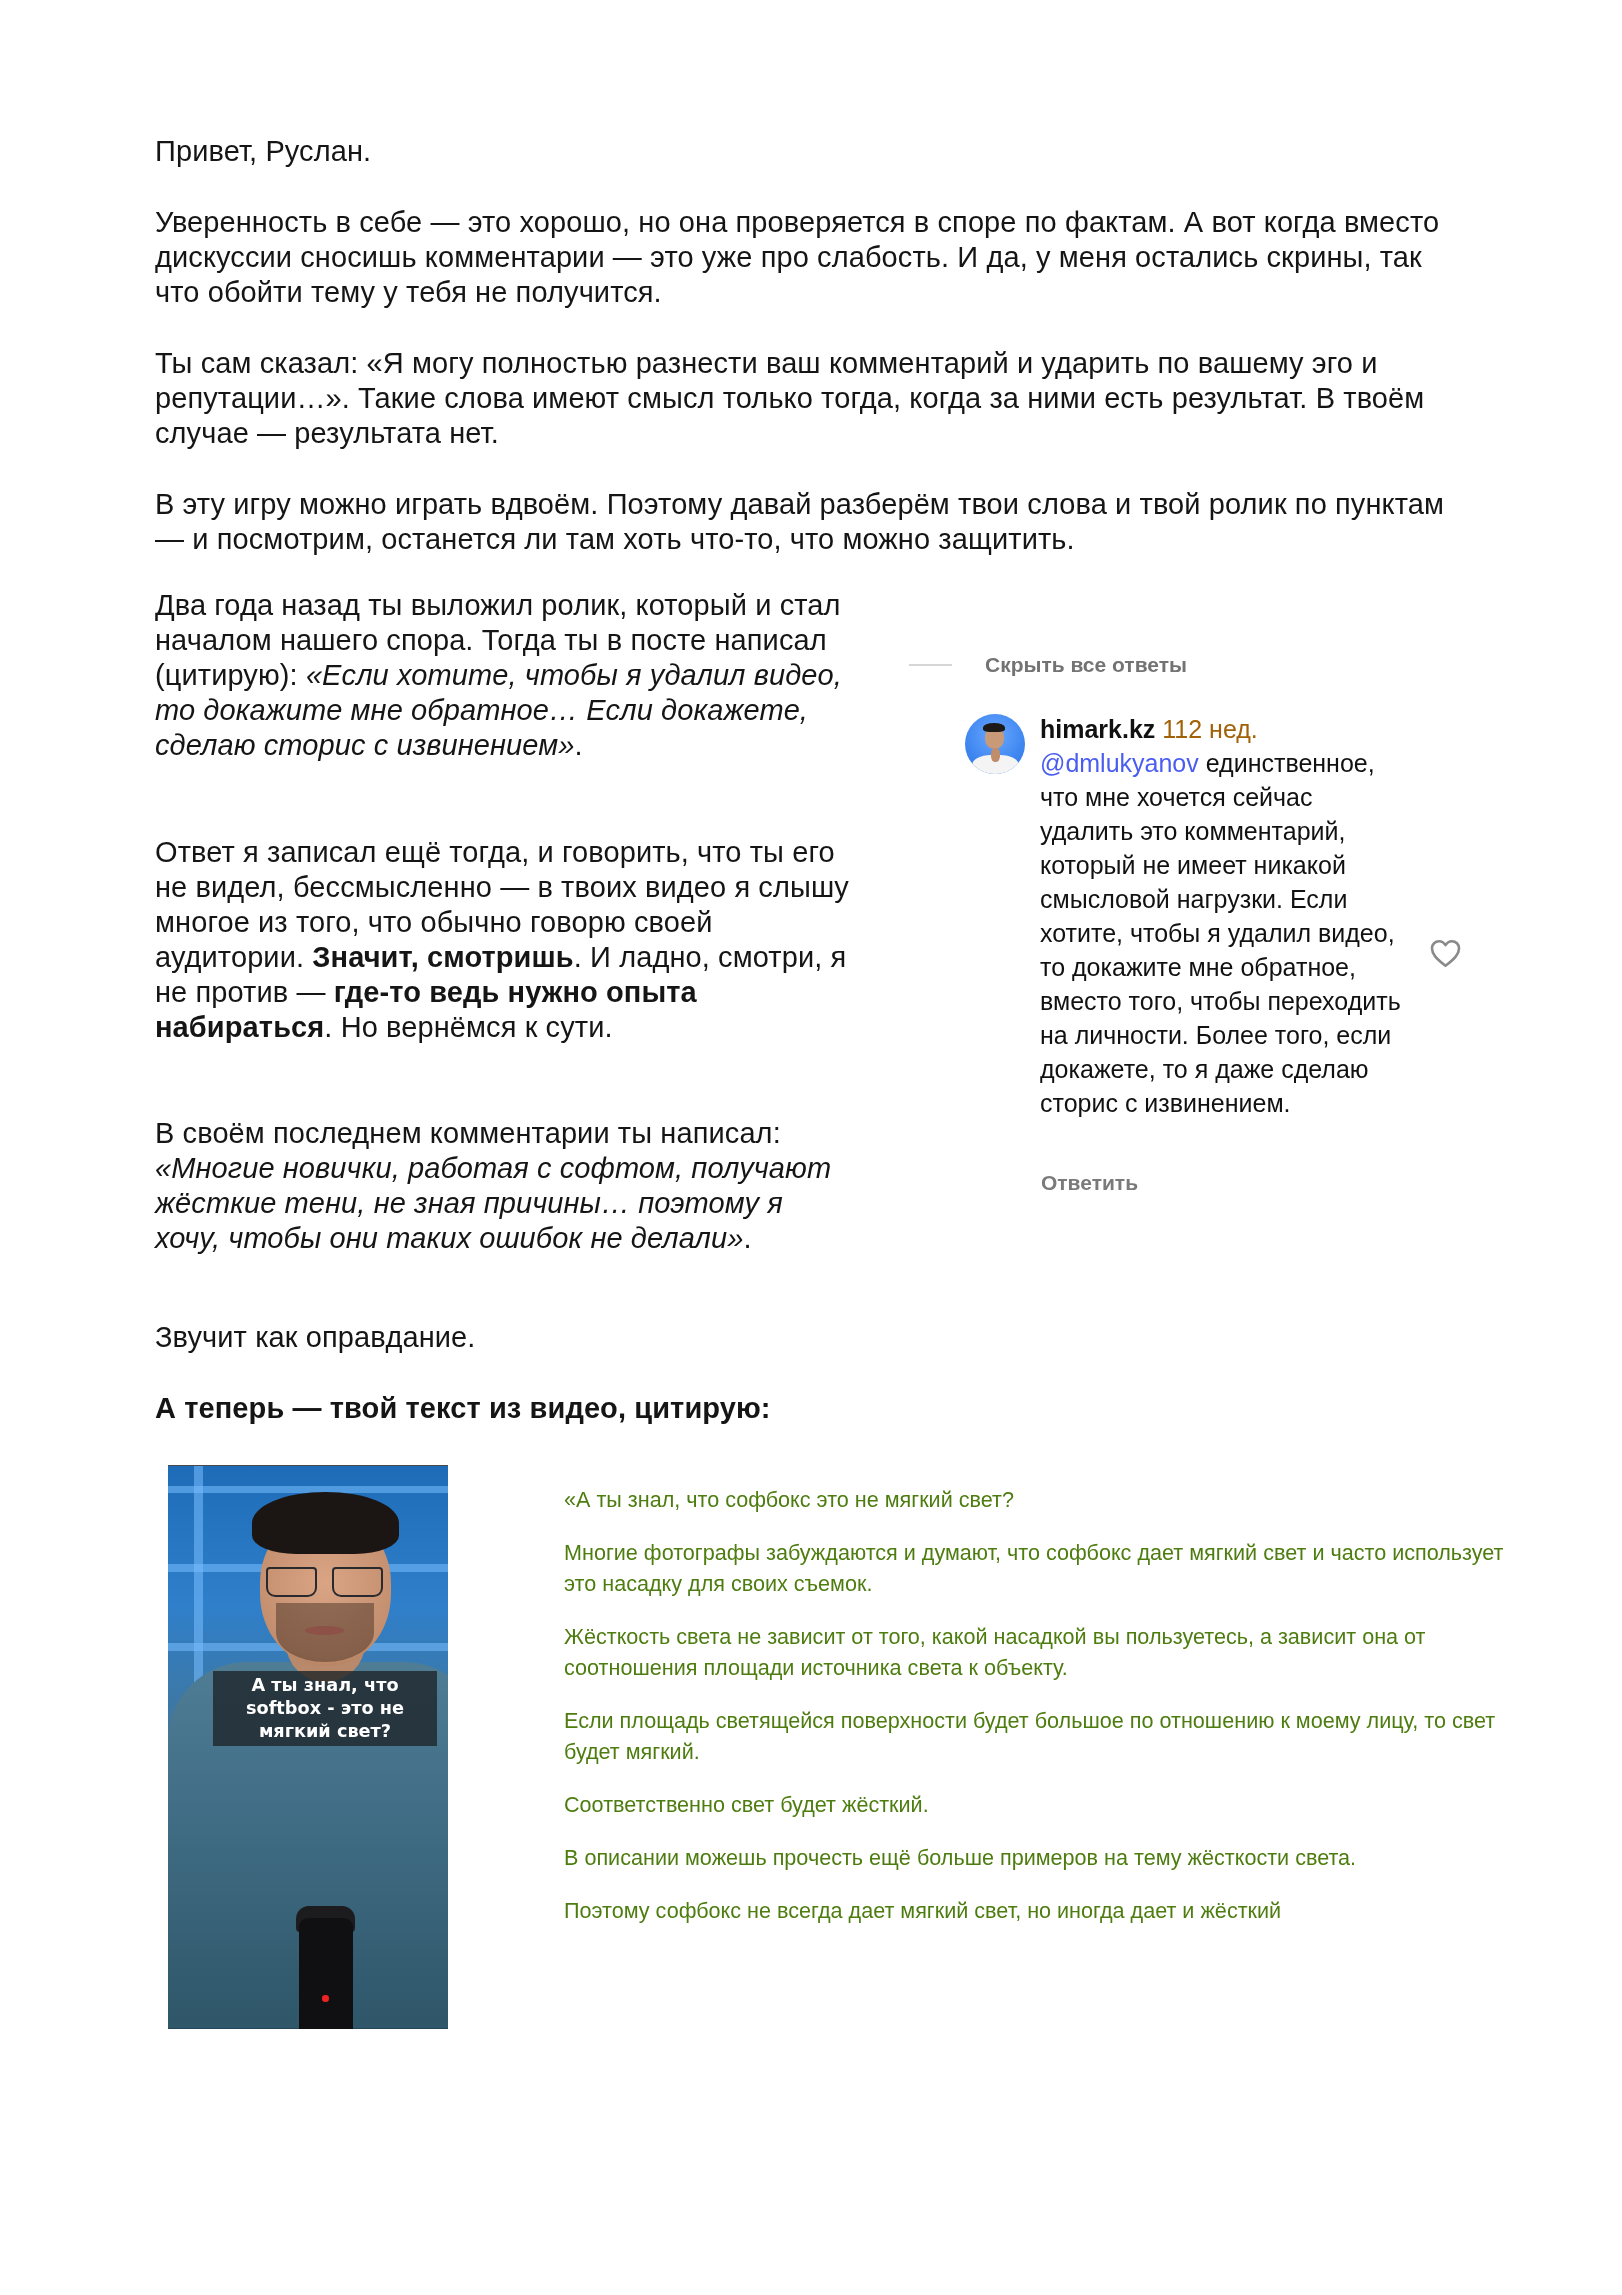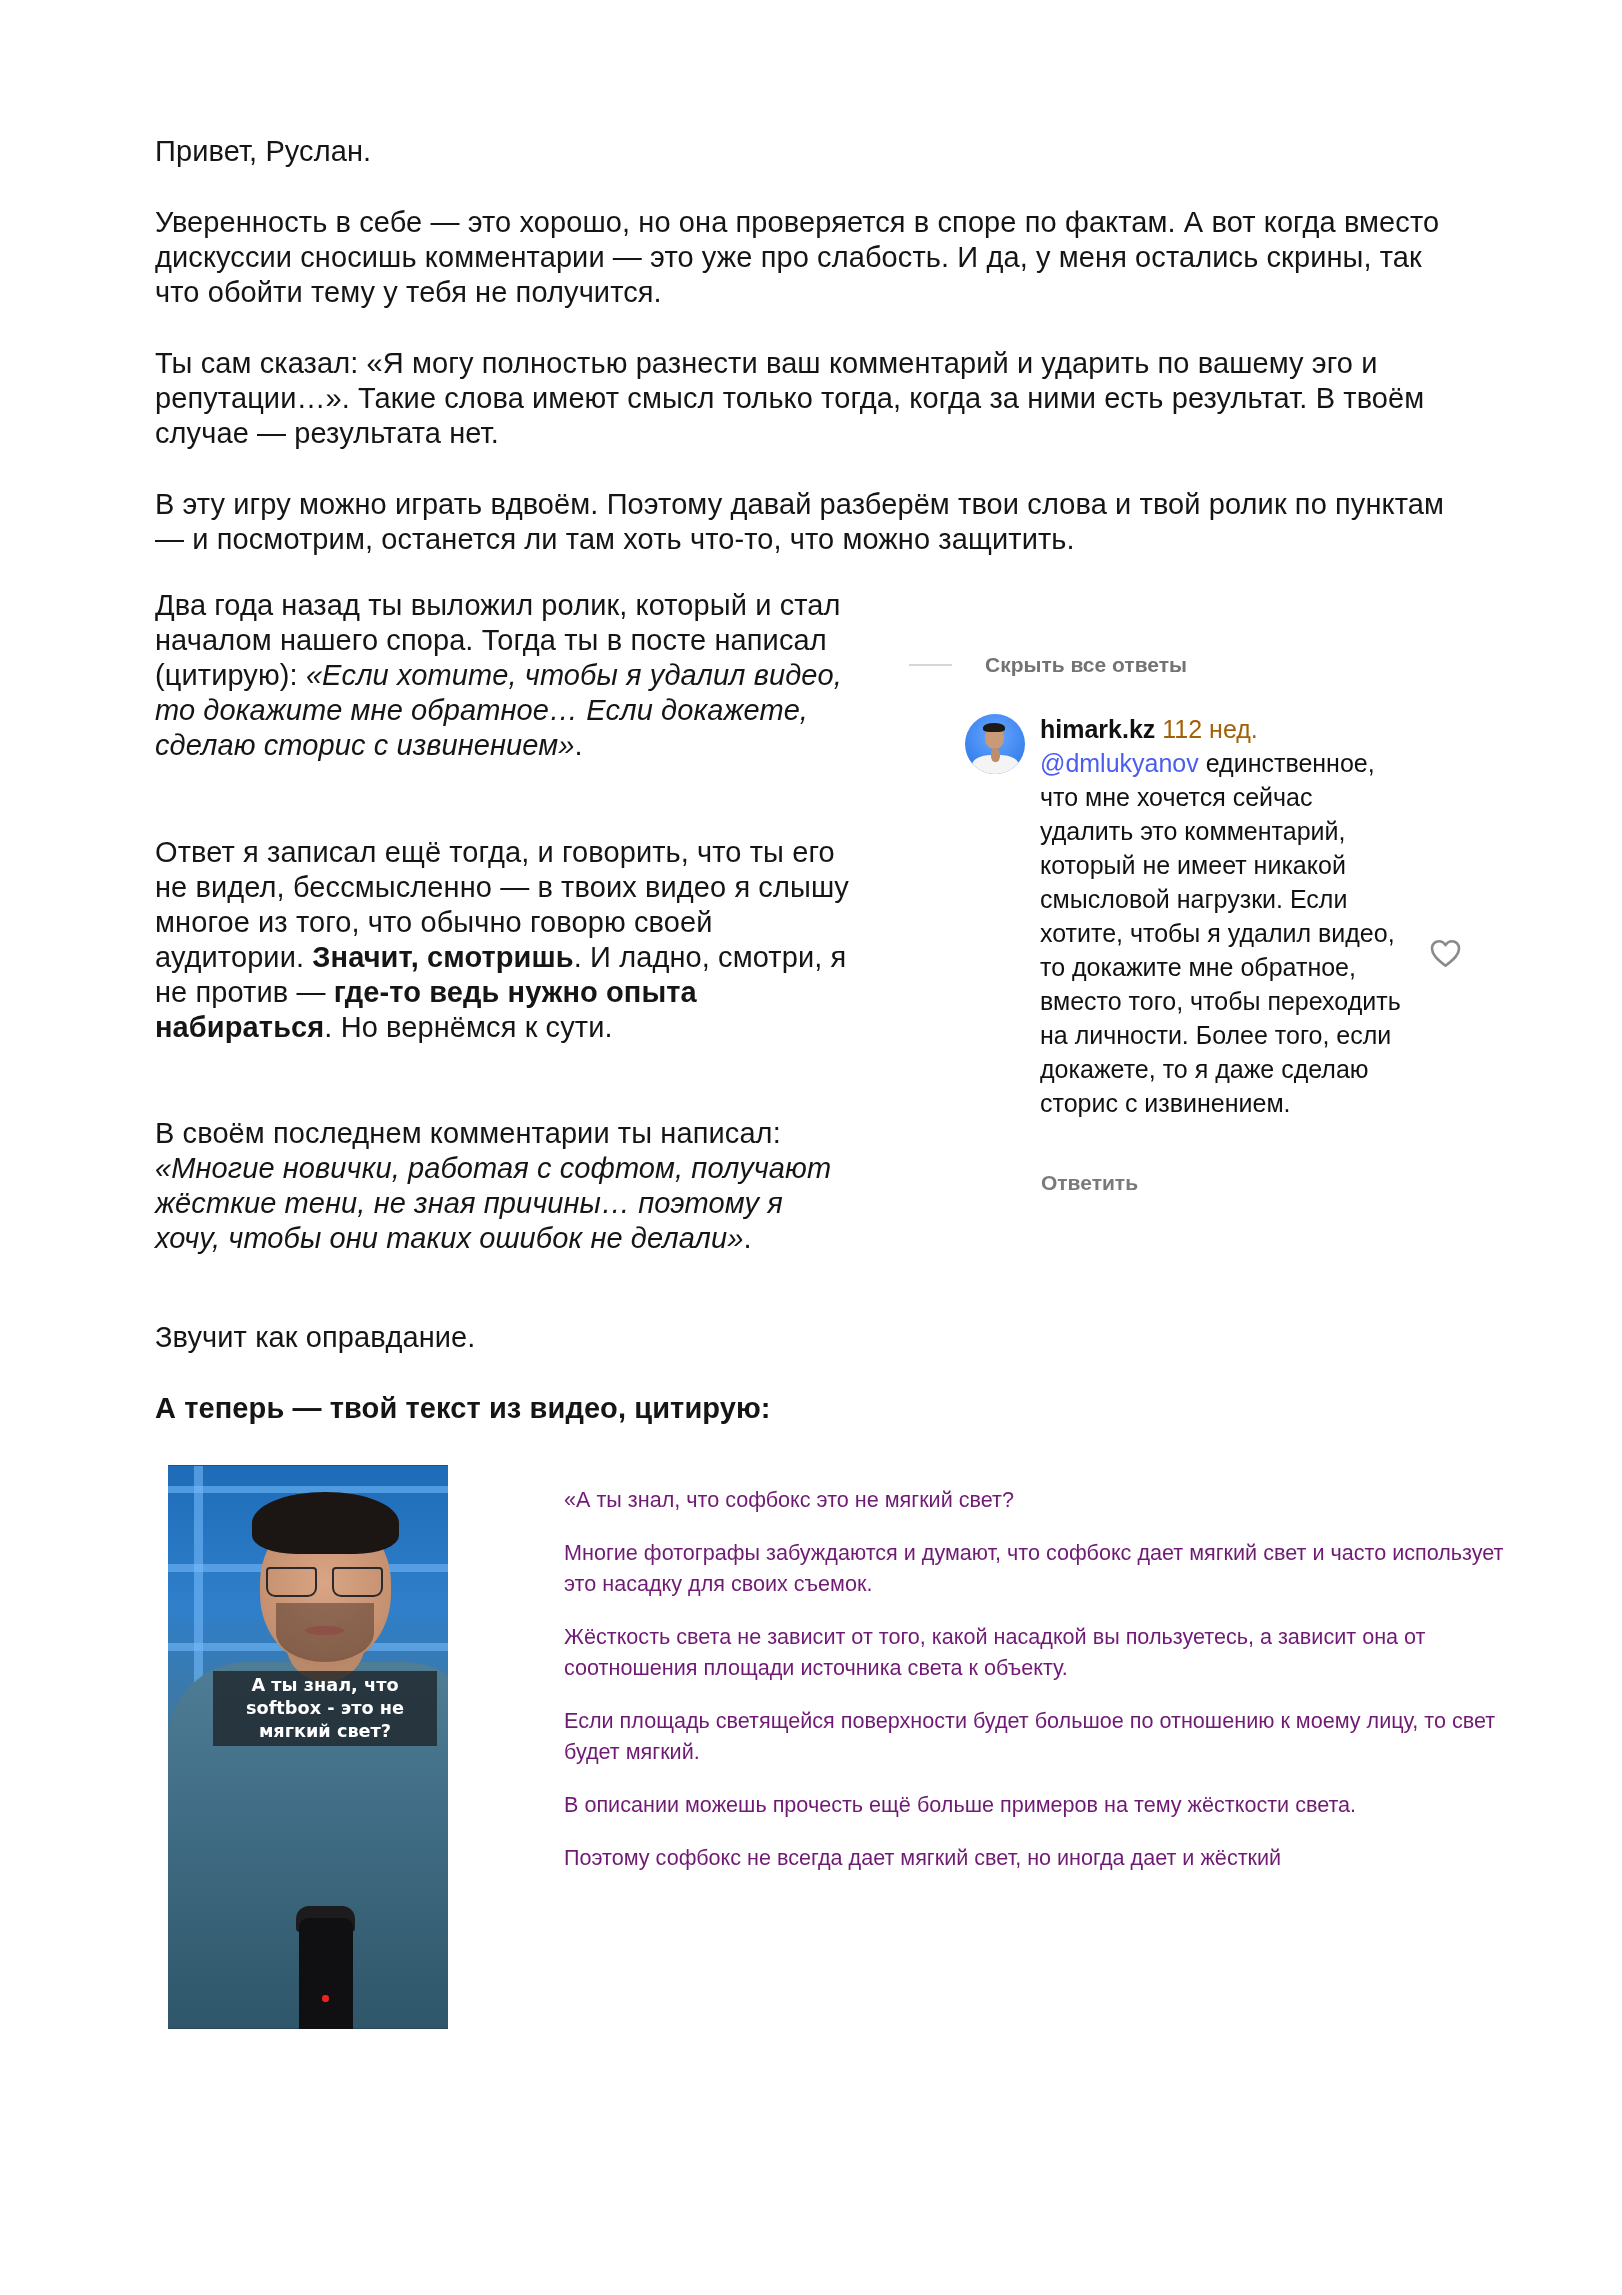--- a/index.html
+++ b/index.html
@@ -58,21 +58,21 @@
     .rec { position: absolute; left: 154px; top: 529px; width: 6.5px; height: 6.5px; border-radius: 50%; background: #e22; }
     .subtitle {
       position: absolute; left: 45px; top: 205px; width: 224px;
       background: rgba(30,35,40,0.78); padding: 2.6px 0 3.9px;
       text-align: center; color: #fff; font-family: "DejaVu Sans", sans-serif; font-weight: 700;
       font-size: 17.7px; line-height: 23px;
     }
 
     
     .transcript { position: absolute; left: 564px; top: 1484px; width: 942px; }
-    .transcript p { margin: 0 0 22px 0; font-size: 21.6px; line-height: 31px; color: #701a75; }
+    .transcript p { margin: 0 0 22px 0; font-size: 21.6px; line-height: 31px; color: #4d7c0f; }
   </style>
 </head>
 <body>
 
 <p class="p full" style="top:134px;">Привет, Руслан.</p>
 
 <p class="p full" style="top:205px;">Уверенность в себе — это хорошо, но она проверяется в споре по фактам. А вот когда вместо дискуссии сносишь комментарии — это уже про слабость. И да, у меня остались скрины, так что обойти тему у тебя не получится.</p>
 
 <p class="p full" style="top:346px;">Ты сам сказал: «Я могу полностью разнести ваш комментарий и ударить по вашему эго и репутации…». Такие слова имеют смысл только тогда, когда за ними есть результат. В твоём случае — результата нет.</p>
 
@@ -136,16 +136,17 @@
   <div class="mic"></div>
   <div class="rec"></div>
   <div class="subtitle">А ты знал, что softbox - это не мягкий свет?</div>
 </div>
 
 <div class="transcript">
   <p>«А ты знал, что софбокс это не мягкий свет?</p>
   <p>Многие фотографы забуждаются и думают, что софбокс дает мягкий свет и часто использует это насадку для своих съемок.</p>
   <p>Жёсткость света не зависит от того, какой насадкой вы пользуетесь, а зависит она от соотношения площади источника света к объекту.</p>
   <p>Если площадь светящейся поверхности будет большое по отношению к моему лицу, то свет будет мягкий.</p>
+  <p>Соответственно свет будет жёсткий.</p>
   <p>В описании можешь прочесть ещё больше примеров на тему жёсткости света.</p>
   <p>Поэтому софбокс не всегда дает мягкий свет, но иногда дает и жёсткий</p>
 </div>
 
 
 </body></html>

